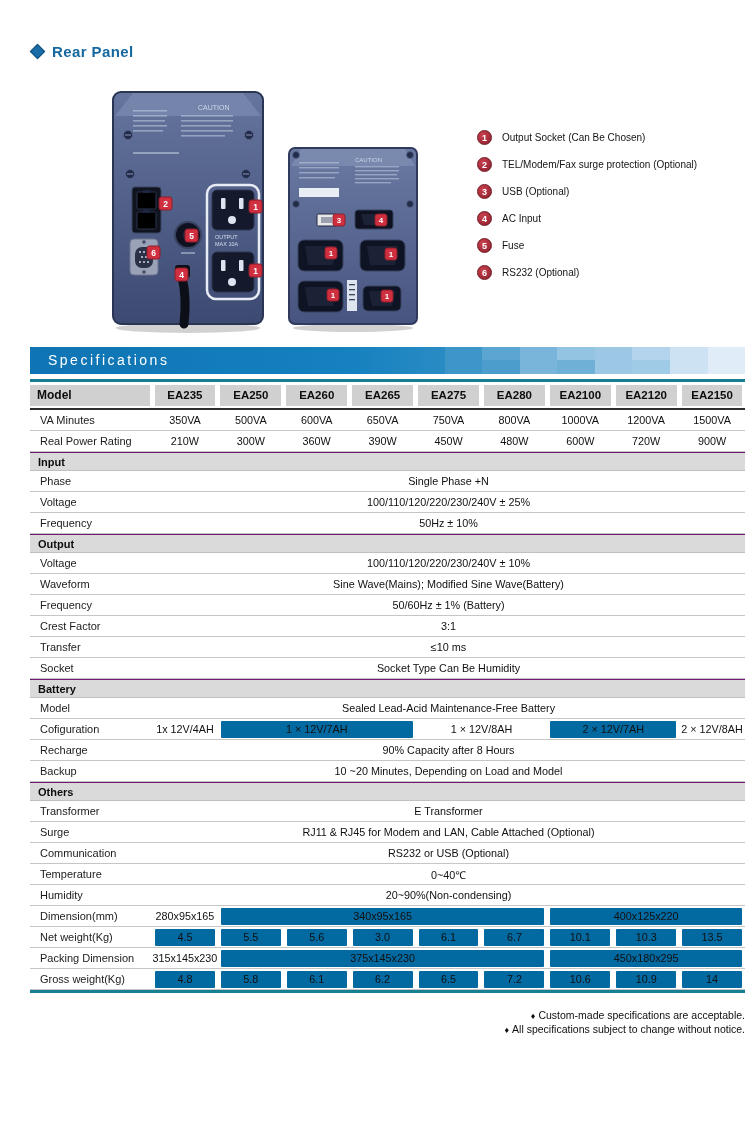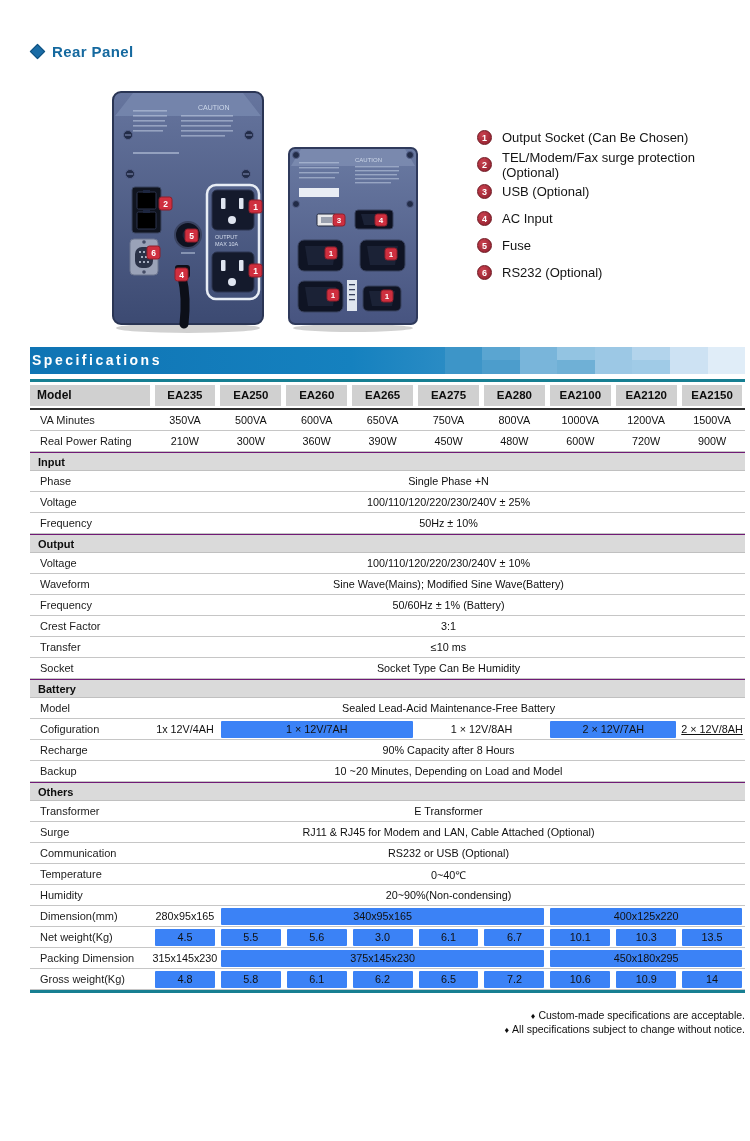--- a/index.html
+++ b/index.html
@@ -27,31 +27,31 @@
 
   .legend { position: absolute; left: 477px; top: 124px; }
   .legend-item { display: flex; align-items: center; height: 27px; gap: 10px; }
   .legend-num {
     width: 15px; height: 15px; border-radius: 50%;
     background: radial-gradient(circle at 35% 30%, #c8404e, #8e1f2d);
     border: 1px solid #6e1620;
     color: #fff; font-size: 9px; font-weight: bold;
     display: flex; align-items: center; justify-content: center; flex: 0 0 15px;
   }
-  .legend-label { font-size: 13px; color: #141414; }
+  .legend-label { font-size: 10px; color: #141414; }
 
   
   .spec-band {
     position: relative; margin-left: 30px; width: 715px; height: 27px;
     background: linear-gradient(90deg, #0f74b4 0%, #1581bf 45%, #2d8dc5 60%);
     overflow: hidden;
   }
   .spec-band-title {
-    position: relative; z-index: 2; color: #ffffff; font-size: 14px; font-weight: bold;
-    letter-spacing: 2.5px; line-height: 27px; padding-left: 2px;
+    position: relative; z-index: 2; color: #ffffff; font-size: 14px; font-weight: normal;
+    letter-spacing: 2.5px; line-height: 27px; padding-left: 18px;
   }
   .mosaic { position: absolute; left: 58%; right: 0; top: 0; bottom: 0; display: flex; z-index: 1; }
   .mosaic div { flex: 1; }
   .seg1 { background: #3d95c8; }
   .seg2 { background: linear-gradient(180deg, #5aa5d1 50%, #4c9dcc 50%); }
   .seg3 { background: #79b5da; }
   .seg4 { background: linear-gradient(180deg, #93c4e2 50%, #6fb0d6 50%); }
   .seg5 { background: #9cc8e5; }
   .seg6 { background: linear-gradient(180deg, #b3d4ec 50%, #a0cbe7 50%); }
   .seg7 { background: #cde2f3; }
@@ -74,21 +74,21 @@
 
   .grid-row {
     display: grid; grid-template-columns: 122px repeat(9, 1fr);
     height: 21px; border-bottom: 1px solid #c6c6c6;
     align-items: center;
   }
   .row-label { font-size: 11px; color: #1b1b1b; padding-left: 10px; white-space: nowrap; }
   .cell-val { font-size: 10.8px; color: #101010; text-align: center; }
   .full-val { grid-column: 2 / span 9; font-size: 10.8px; color: #101010; text-align: center; }
   .shaded-box {
-    background: #3b82f6; margin: 0 3px; height: 17px; line-height: 17px; border-radius: 1px;
+    background: #0369a1; margin: 0 3px; height: 17px; line-height: 17px; border-radius: 1px;
   }
   .section-row {
     height: 19px; line-height: 18px; background: #dadada;
     border-bottom: 1px solid #c0c0c0; border-top: 1px solid #701a75;
     font-size: 11px; font-weight: bold; color: #0d0d0d; padding-left: 8px;
   }
 
   
   .footnotes {
     margin-left: 30px; width: 715px; margin-top: 16px;
@@ -427,21 +427,21 @@
         <div class="grid-row">
           <div class="row-label">Cofiguration</div>
           <div class="cell-val" style="grid-column: span 1;">1x 12V/4AH</div>
           <div class="cell-val" style="grid-column: span 3;">
             <div class="shaded-box">1 × 12V/7AH</div>
           </div>
           <div class="cell-val" style="grid-column: span 2;">1 × 12V/8AH</div>
           <div class="cell-val" style="grid-column: span 2;">
             <div class="shaded-box">2 × 12V/7AH</div>
           </div>
-          <div class="cell-val" style="grid-column: span 1; text-decoration: underline;">2 × 12V/8AH</div>
+          <div class="cell-val" style="grid-column: span 1;">2 × 12V/8AH</div>
         </div>
         <div class="grid-row">
           <div class="row-label">Recharge</div>
           <div class="full-val">90% Capacity after 8 Hours</div>
         </div>
         <div class="grid-row">
           <div class="row-label">Backup</div>
           <div class="full-val">10 ~20 Minutes, Depending on Load and Model</div>
         </div>
         <div class="section-row">Others</div>

